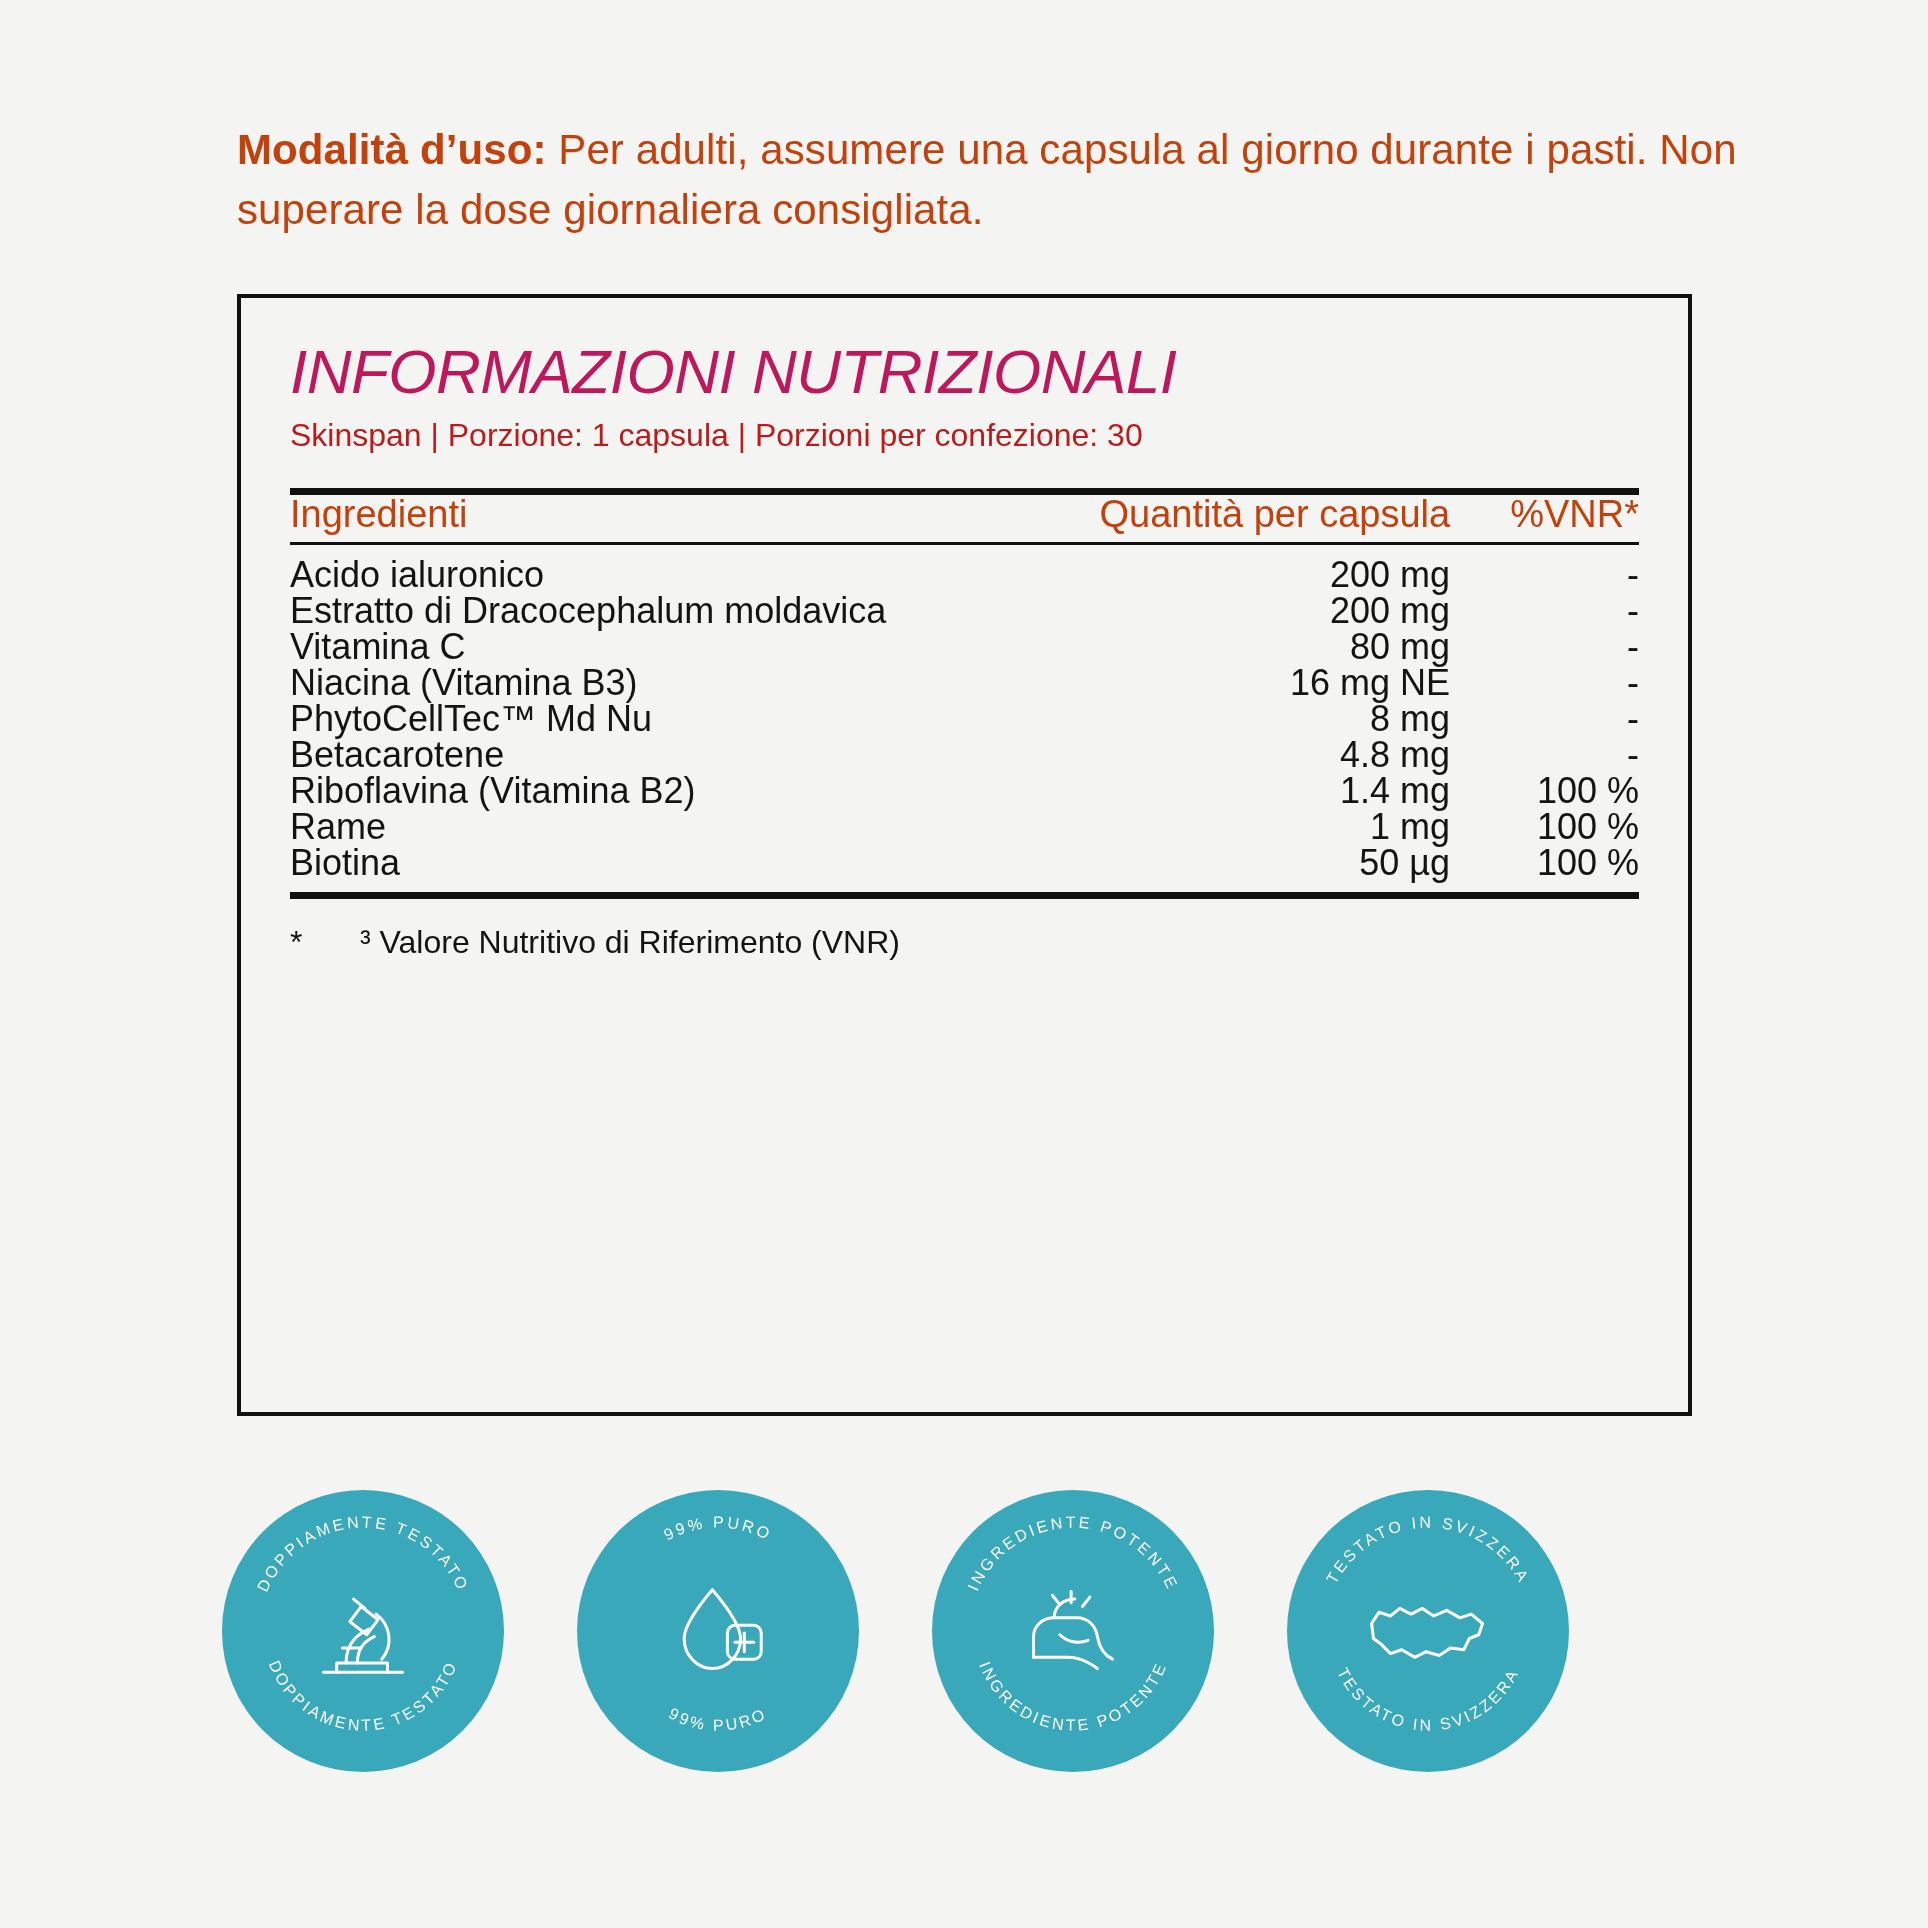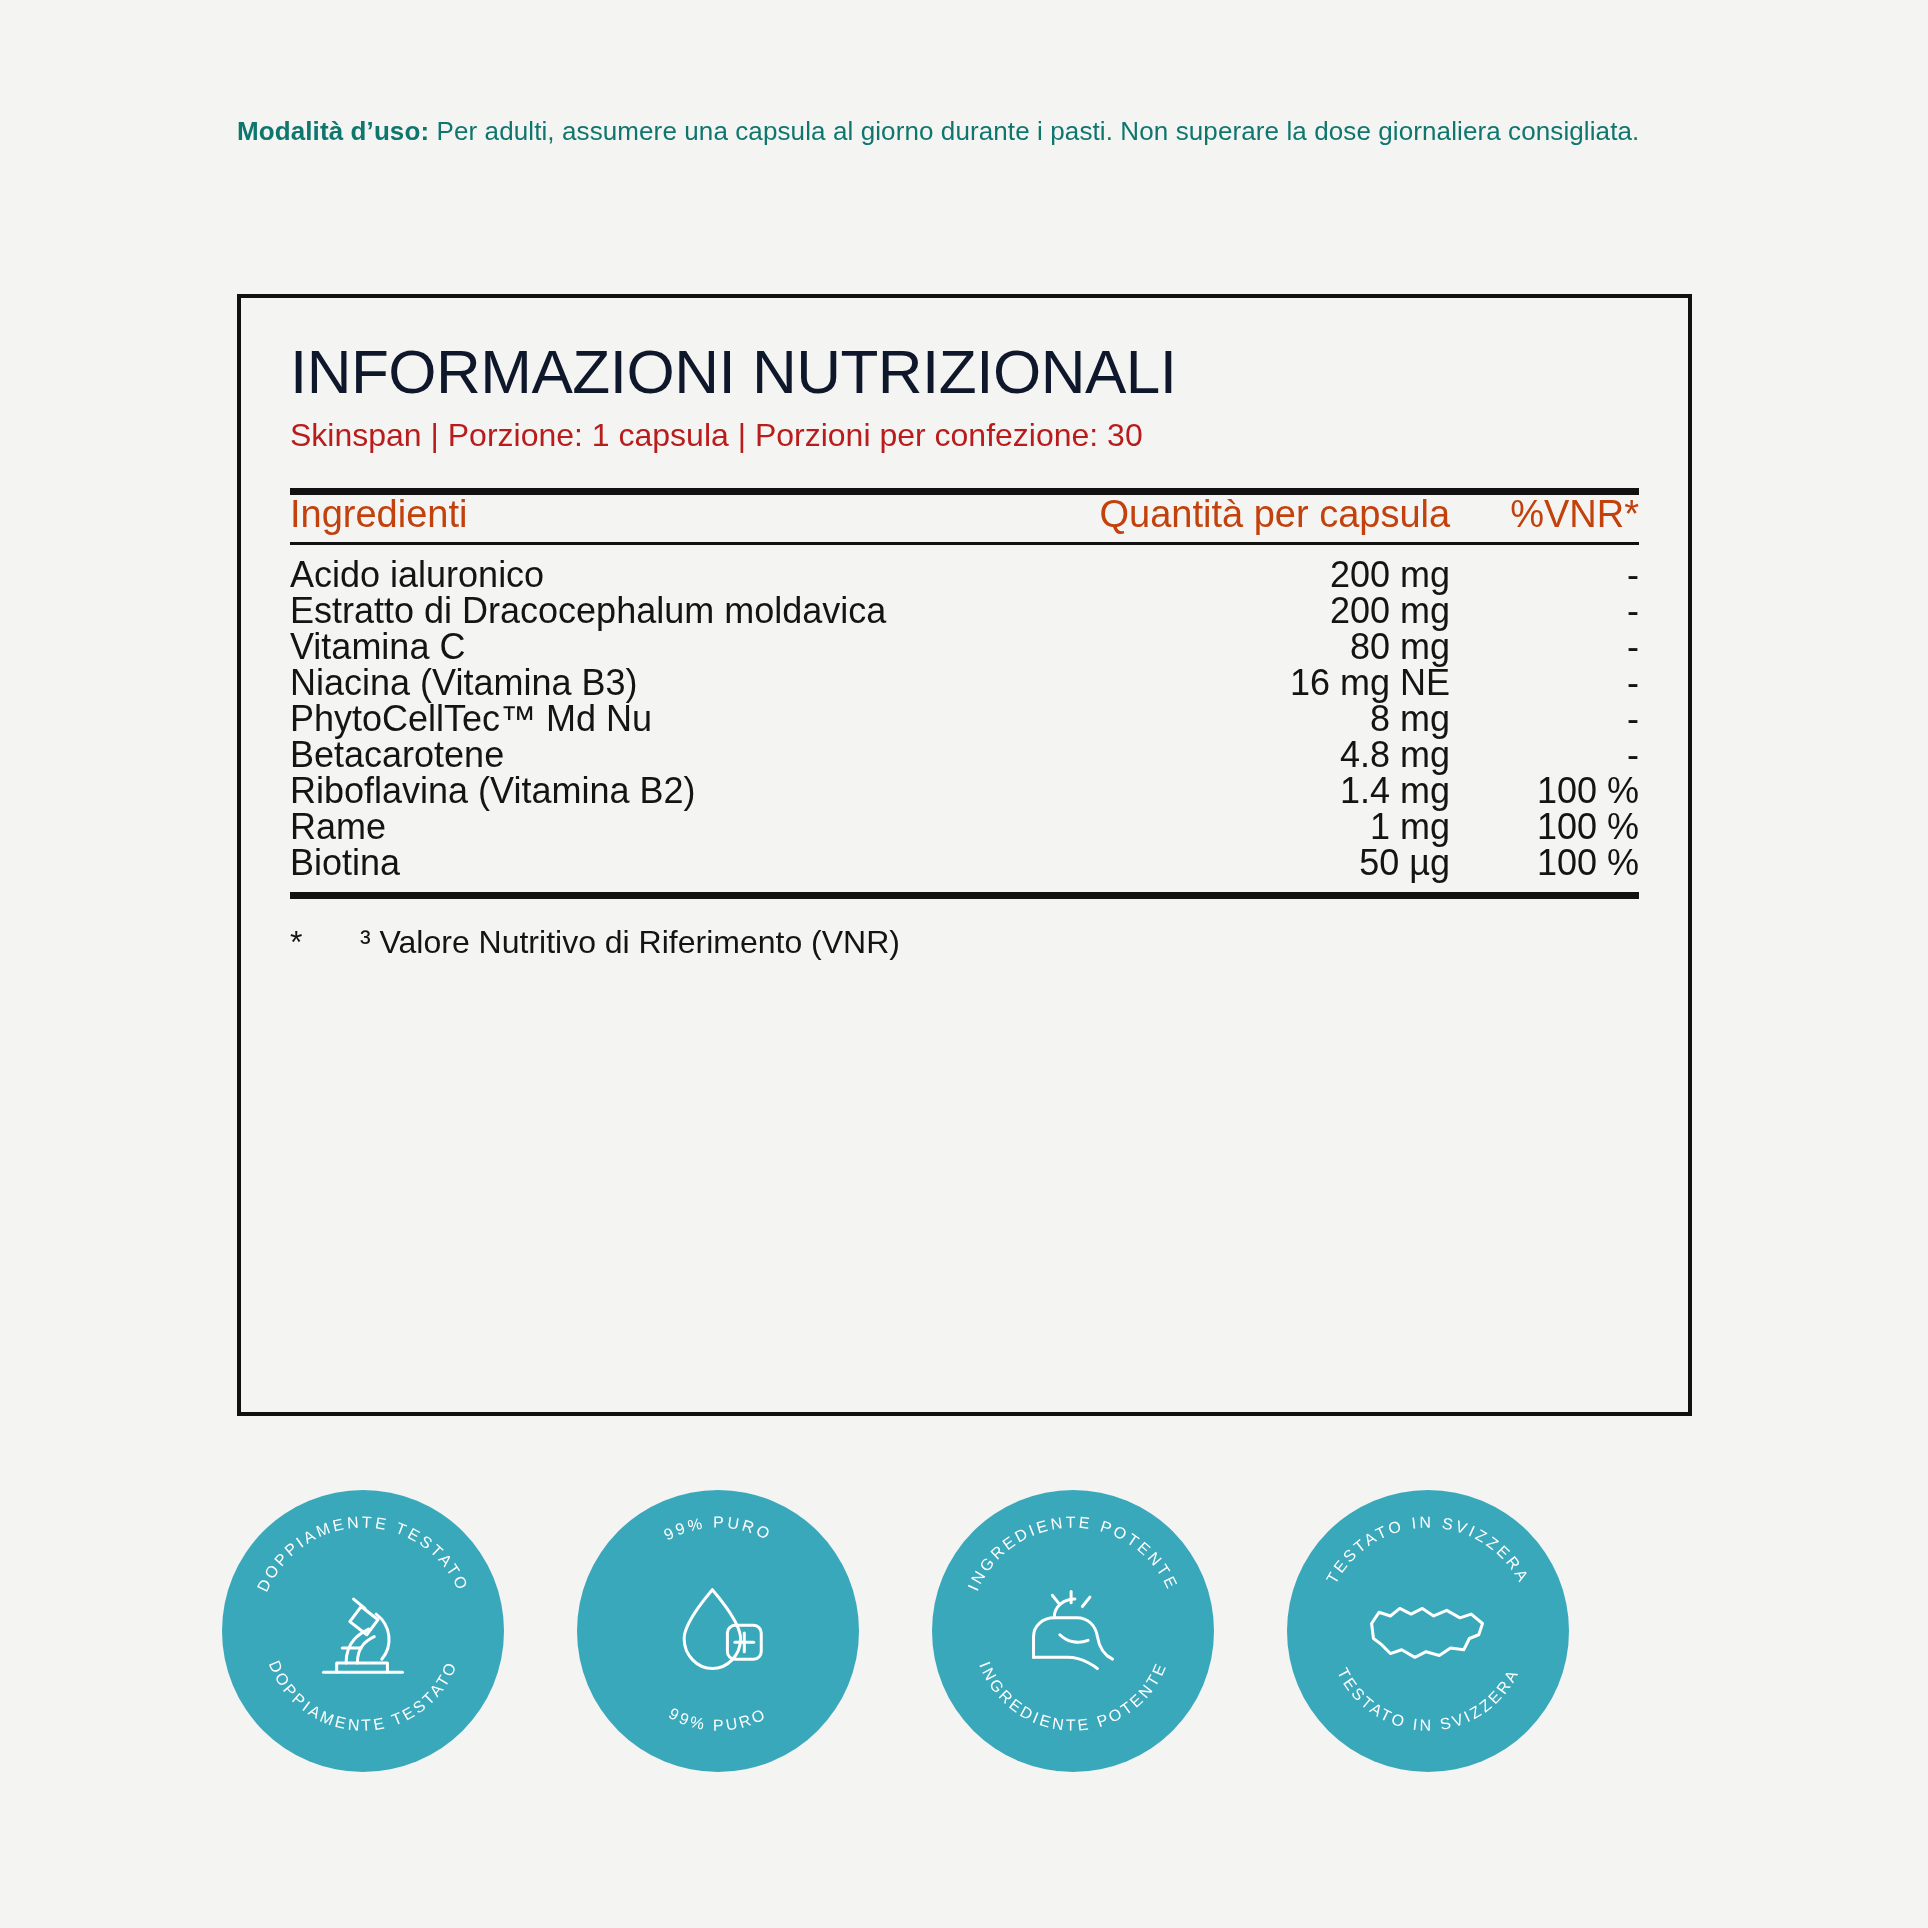--- a/index.html
+++ b/index.html
@@ -19,26 +19,26 @@
     width: 1928px;
     height: 1928px;
     box-sizing: border-box;
     padding: 0;
   }
 
   
   .usage {
     position: absolute;
     left: 237px;
-    top: 87px;
+    top: 78px;
     width: 1525px;
-    font-size: 26px;
+    font-size: 42px;
     line-height: 1.42;
     letter-spacing: 0.1px;
-    color: #0f766e;
+    color: #c2410c;
   }
   .usage .usage-label {
     font-weight: bold;
   }
 
   
   .panel {
     position: absolute;
     left: 237px;
     top: 294px;
@@ -52,22 +52,23 @@
     position: absolute;
     left: 49px;
     right: 49px;
     top: 41px;
   }
   .panel-title {
     font-size: 62px;
     line-height: 1.06;
     font-weight: normal;
     letter-spacing: -0.5px;
-    color: #0f172a;
+    color: #be185d;
     margin: 0 0 11.3px 0;
+    font-style: italic;
   }
   .panel-sub {
     font-size: 32px;
     line-height: 1.2;
     color: #b91c1c;
     margin: 0;
   }
 
   .rule-thick {
     height: 6.6px;

